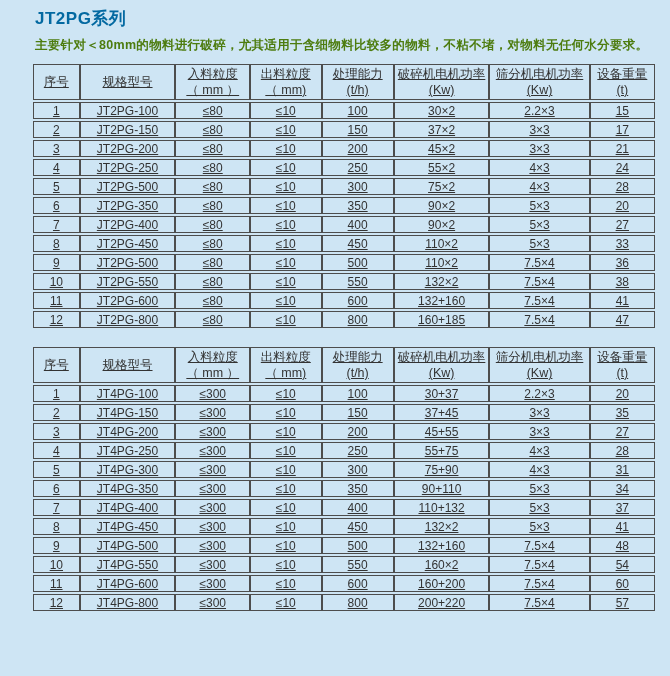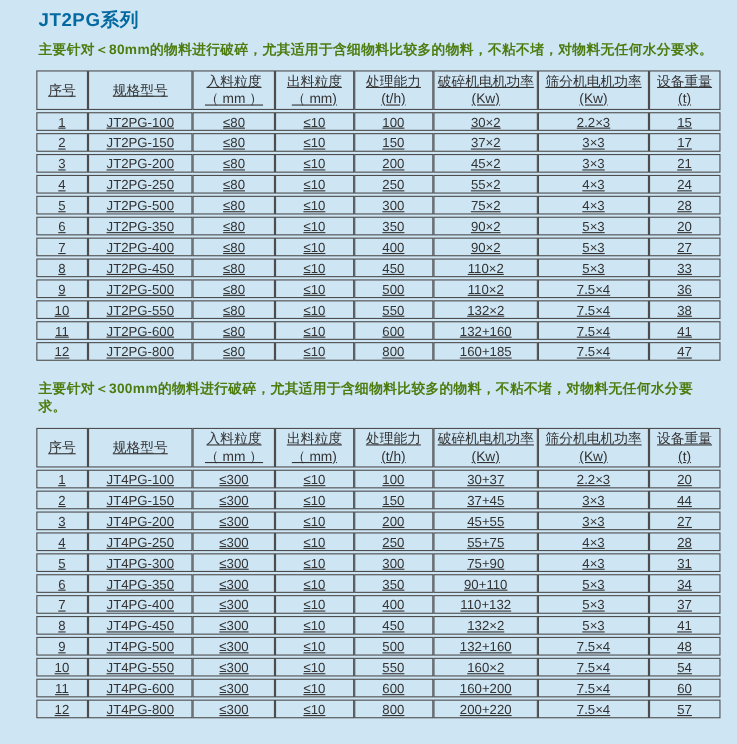--- a/index.html
+++ b/index.html
@@ -246,21 +246,20 @@
             <td>800</td>
             <td>160+185</td>
             <td>7.5×4</td>
             <td>47</td>
           </tr>
         </tbody>
     </table>
   </div>
 
   <div class="section">
-    <p class="section-desc">主要针对＜300mm的物料进行破碎，尤其适用于含细物料比较多的物料，不粘不堵，对物料无任何水分要求。</p>
     <table class="spec-table">
       <colgroup>
         <col class="c-index">
           <col class="c-model">
           <col class="c-feed">
           <col class="c-out">
         <col class="c-cap">
           <col class="c-crush">
           <col class="c-screen">
           <col class="c-weight">
@@ -311,21 +310,21 @@
             <td>20</td>
           </tr>
           <tr>
             <td>2</td>
             <td>JT4PG-150</td>
             <td>≤300</td>
             <td>≤10</td>
             <td>150</td>
             <td>37+45</td>
             <td>3×3</td>
-            <td>44</td>
+            <td>35</td>
           </tr>
           <tr>
             <td>3</td>
             <td>JT4PG-200</td>
             <td>≤300</td>
             <td>≤10</td>
             <td>200</td>
             <td>45+55</td>
             <td>3×3</td>
             <td>27</td>

